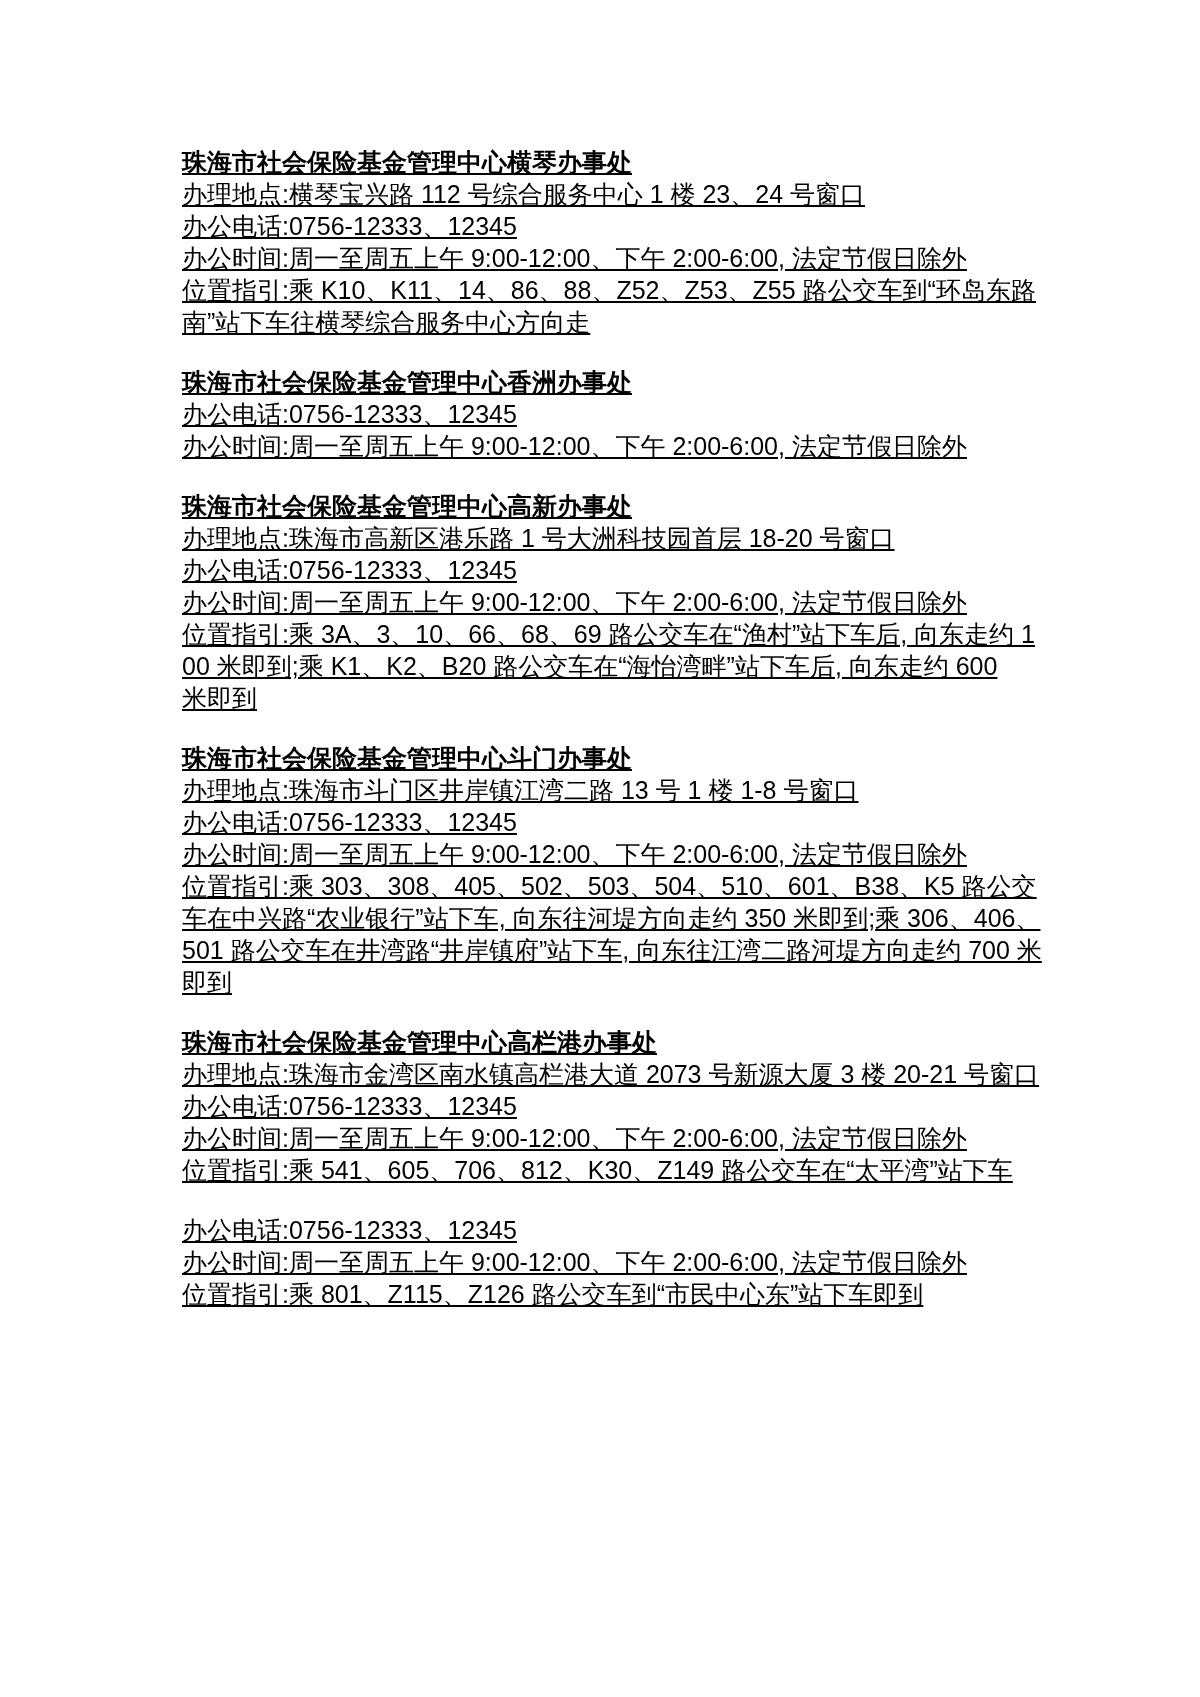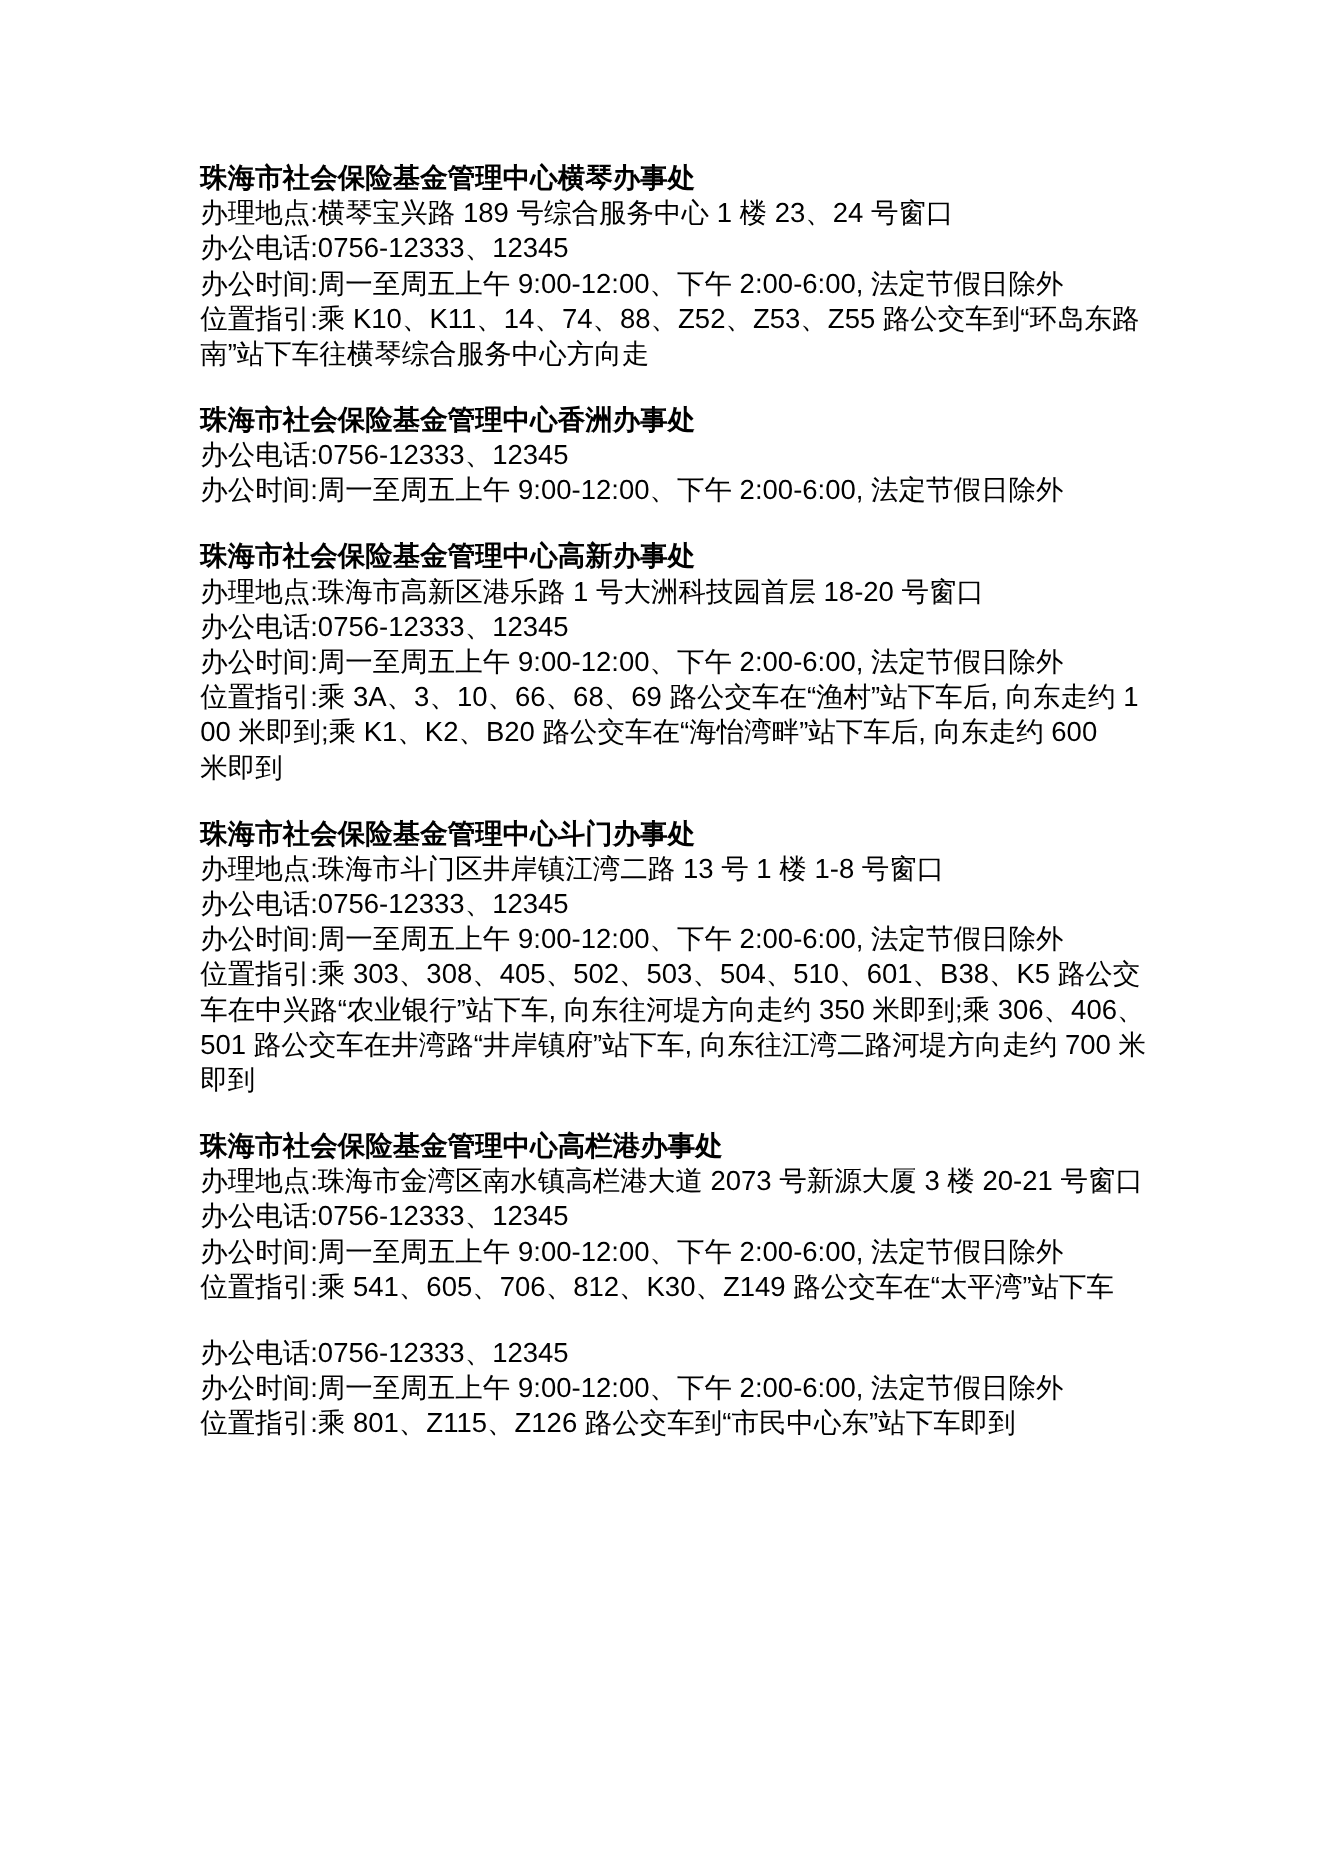--- a/index.html
+++ b/index.html
@@ -13,20 +13,21 @@
     height: 1697px;
     box-sizing: border-box;
     background: #ffffff;
     color: #000000;
     font-family: "Liberation Sans", "DejaVu Sans", sans-serif;
     padding: 146px 156px 0 182px;
     overflow: hidden;
   }
   .office-section {
     margin: 0 0 28px 0;
+    text-decoration: underline;
   }
   .office-title {
     font-size: 25px;
     line-height: 32px;
     font-weight: bold;
     margin: 0;
     padding: 0;
   }
   .office-line {
     font-size: 25px;
@@ -38,24 +39,24 @@
     word-break: break-all;
   }
 </style>
 </head>
 <body>
 
 <main class="page">
 
   <section class="office-section">
     <h2 class="office-title">珠海市社会保险基金管理中心横琴办事处</h2>
-    <p class="office-line">办理地点:横琴宝兴路 189 号综合服务中心 1 楼 23、24 号窗口</p>
+    <p class="office-line">办理地点:横琴宝兴路 112 号综合服务中心 1 楼 23、24 号窗口</p>
     <p class="office-line">办公电话:0756-12333、12345</p>
     <p class="office-line">办公时间:周一至周五上午 9:00-12:00、下午 2:00-6:00, 法定节假日除外</p>
-    <p class="office-line">位置指引:乘 K10、K11、14、74、88、Z52、Z53、Z55 路公交车到“环岛东路南”站下车往横琴综合服务中心方向走</p>
+    <p class="office-line">位置指引:乘 K10、K11、14、86、88、Z52、Z53、Z55 路公交车到“环岛东路南”站下车往横琴综合服务中心方向走</p>
   </section>
 
   <section class="office-section">
     <h2 class="office-title">珠海市社会保险基金管理中心香洲办事处</h2>
     <p class="office-line">办公电话:0756-12333、12345</p>
     <p class="office-line">办公时间:周一至周五上午 9:00-12:00、下午 2:00-6:00, 法定节假日除外</p>
   </section>
 
   <section class="office-section">
     <h2 class="office-title">珠海市社会保险基金管理中心高新办事处</h2>

